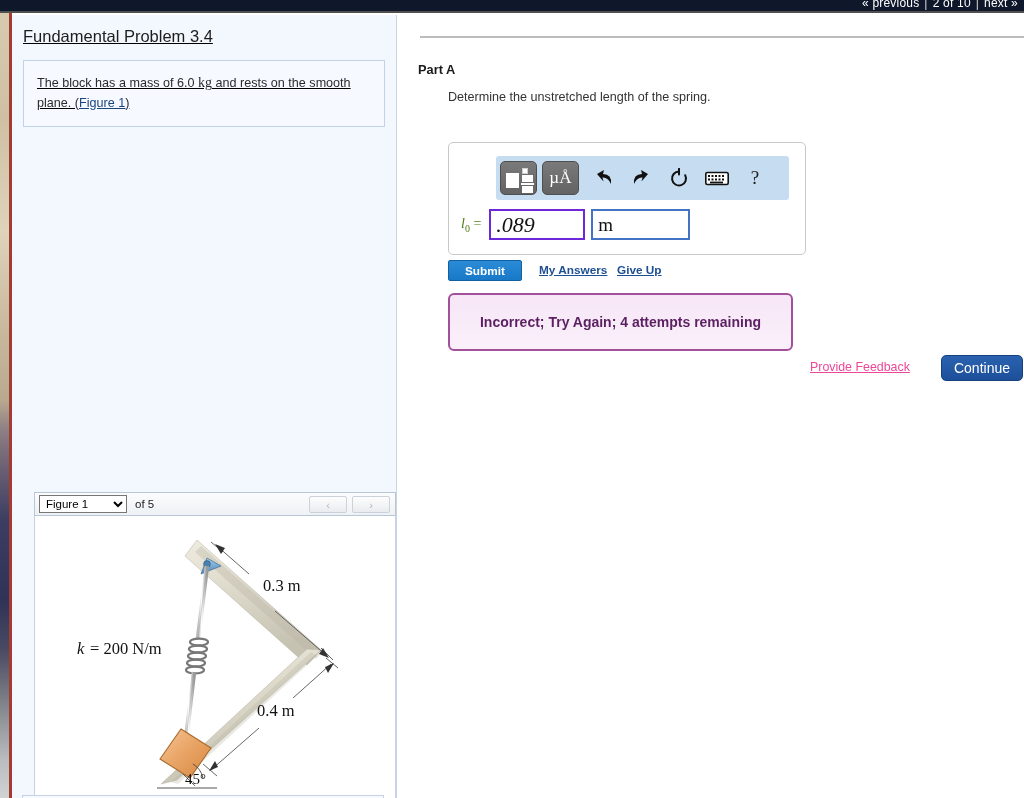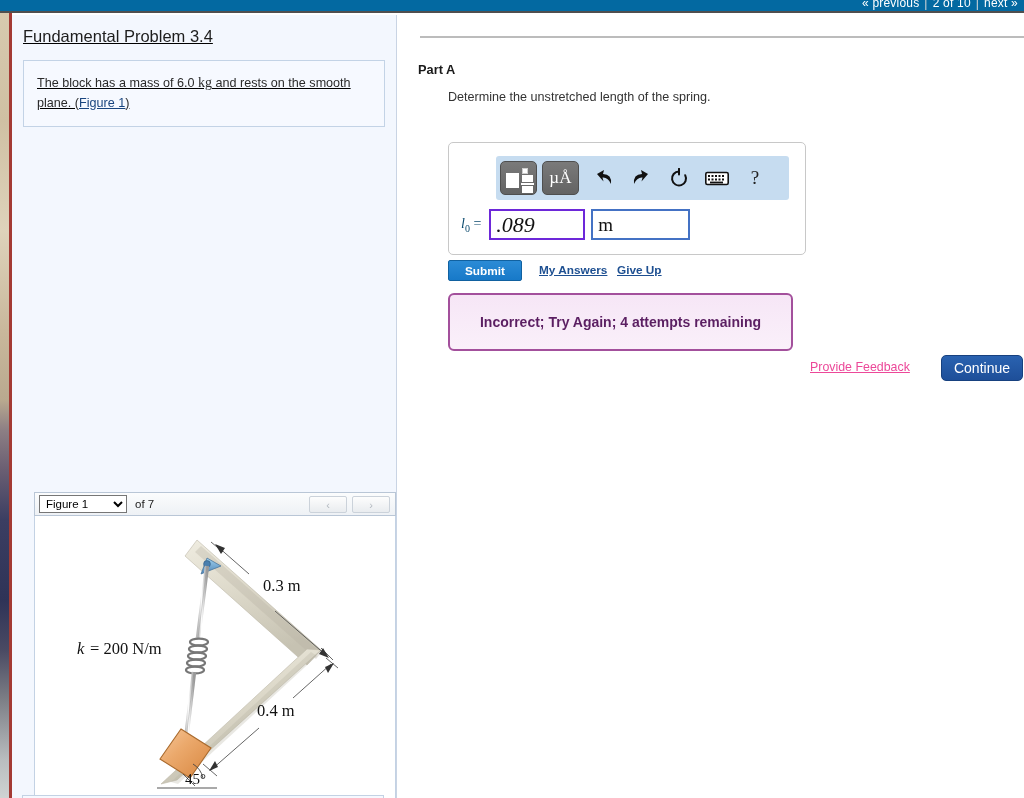--- a/index.html
+++ b/index.html
@@ -23,21 +23,21 @@
         #4a4a63 650px, #7d7f86 700px, #b9bdbf 760px, #cfd3d2 798px);
   }
   #bg-sliver-edge {
     position: absolute; left: 9px; top: 0; width: 3px; height: 798px;
     background: #a33a34;
   }
 
   
   #topbar {
     position: absolute; left: 0; top: 0; width: 1024px; height: 13px;
-    background: #0369a1;
+    background: #0f172a;
     border-bottom: 2px solid #4f4f4f;
     overflow: hidden;
   }
   #topbar-nav {
     position: absolute; right: 6px; top: -4px;
     font-size: 12px; color: #ffffff; white-space: nowrap;
     letter-spacing: .2px;
   }
   #topbar-nav span { color:#ffffff; }
   #topbar-nav .sep { color:#d8d8d8; padding: 0 5px; }
@@ -168,21 +168,21 @@
     cursor: pointer; color:#111;
   }
   .help-q { font-size: 19px; color:#222; font-family:"Liberation Serif", serif; }
 
   #answer-row {
     position: absolute; left: 12px; top: 66px;
     display: flex; align-items: center;
   }
   #ans-label {
     font-family: "Liberation Serif", serif;
-    font-size: 14px; color: #0c4a6e; margin-right: 8px; white-space:nowrap;
+    font-size: 14px; color: #4d7c0f; margin-right: 8px; white-space:nowrap;
   }
   #ans-label sub { font-size: 10px; }
   #value-input {
     width: 96px; height: 31px;
     border: 2px solid #6d28d9; background:#ffffff;
     font-family: "Liberation Serif", serif; font-size: 22px;
     color:#111; padding: 0 5px; outline: none; font-style: italic;
   }
   #unit-input {
     width: 99px; height: 31px; margin-left: 6px;
@@ -257,21 +257,21 @@
     <div id="statement-text">
       <span>The block has a mass of 6.0 </span><span class="serif">kg</span><span> and rests on the smooth plane. (</span><span id="figure-link">Figure 1</span><span>)</span>
     </div>
   </div>
 
   <div id="figure-panel">
     <div id="figure-toolbar">
       <select id="figure-select">
         <option>Figure 1</option>
       </select>
-      <span id="figure-count">of 7</span>
+      <span id="figure-count">of 5</span>
       <div class="fig-nav" id="fig-prev">‹</div>
       <div class="fig-nav" id="fig-next">›</div>
     </div>
 
     <div id="figure-canvas">
       <svg width="360" height="294" viewBox="0 0 360 294">
         <defs>
           <linearGradient id="planeGrad" x1="0" y1="0" x2="0.35" y2="1">
             <stop offset="0%" stop-color="#efece0"></stop>
             <stop offset="45%" stop-color="#dedacb"></stop>

